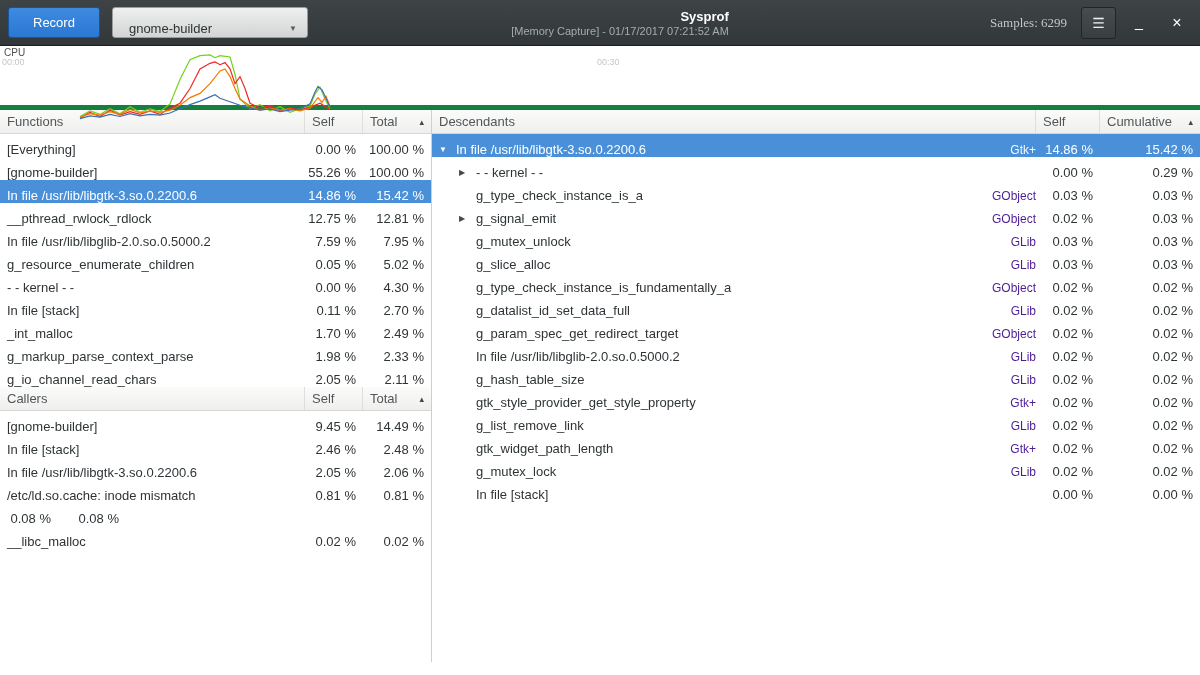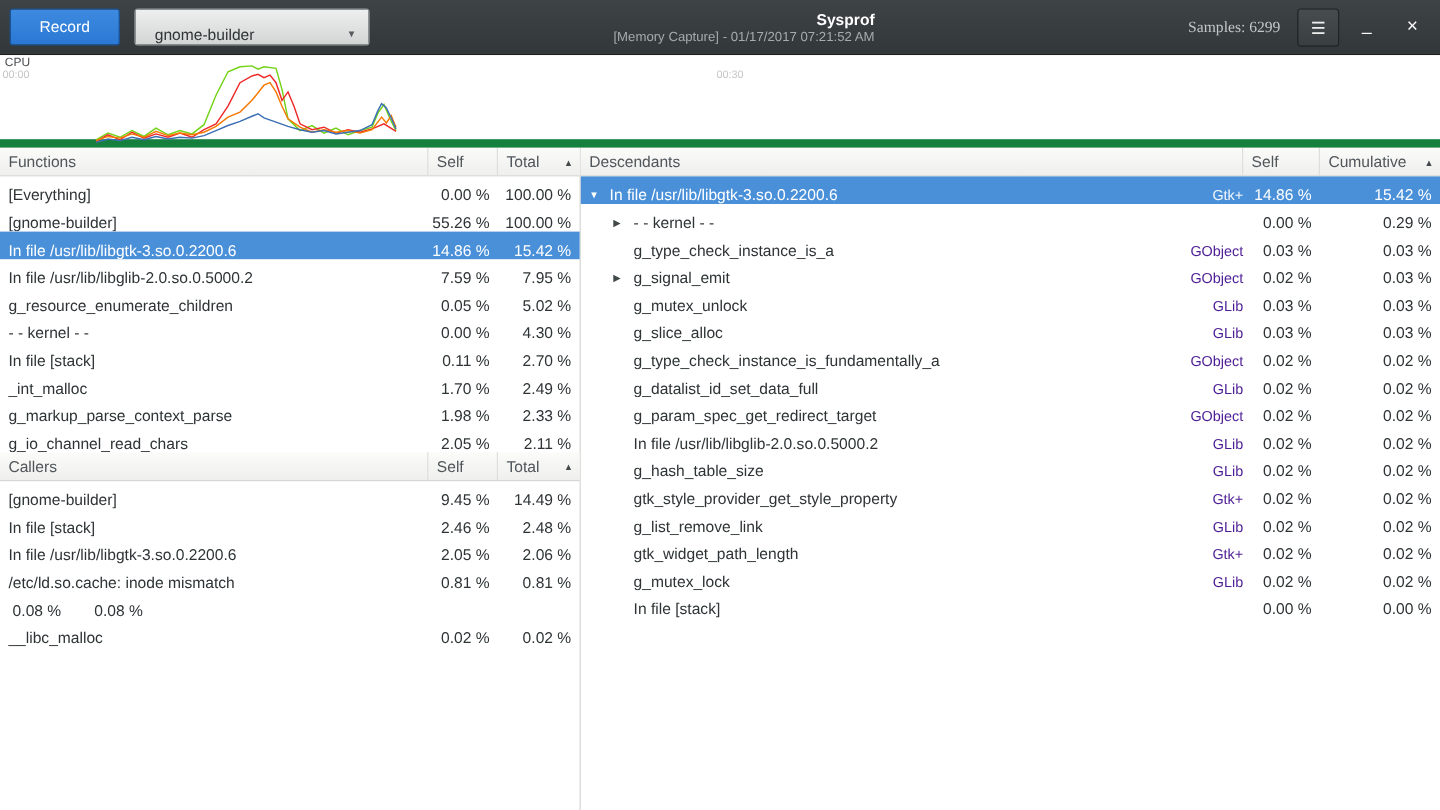--- a/index.html
+++ b/index.html
@@ -21,29 +21,29 @@
   .subtitle { color:#a6abad; font-size:11px; margin-top:1px; }
   .tb-right { margin-left:auto; display:flex; align-items:center; }
   .samples { color:#c3c7c9; font-size:13px; margin-right:14px;font-family:Liberation Serif, serif; }
   .menu-btn { width:35px; height:32px; background:linear-gradient(#474c4f,#393e41); border:1px solid #212529;
               border-radius:3px; color:#eceeee; font-size:14px; cursor:pointer; }
   .win-btn { width:30px; height:30px; background:transparent; border:none; color:#fff; font-size:16px;
              cursor:pointer; margin-left:8px; }
   .win-btn.min { font-size:15px; padding-top:10px; }
 
   
-  .cpu-area { position:relative; height:77px; border-bottom:7px solid #15803d; background:#fff; }
+  .cpu-area { position:relative; height:64px; border-bottom:5px solid #15803d; background:#fff; }
   .cpu-area svg { position:absolute; left:0; top:0; }
   .cpu-label { position:absolute; left:4px; top:1px; font-size:10px; color:#4a4f52; }
   .time-label { position:absolute; top:11px; font-size:9px; color:#c6c6c4; }
   .t0 { left:2px; } .t30 { left:597px; }
 
   
   .panes { display:flex; height:552px; }
-  .left-pane { width:484px; border-right:1px solid #cfcfcd; display:flex; flex-direction:column; background:#fff; }
+  .left-pane { width:432px; border-right:1px solid #cfcfcd; display:flex; flex-direction:column; background:#fff; }
   .right-pane { flex:1; display:flex; flex-direction:column; background:#fff; }
 
   .tree-header { display:flex; height:24px; background:linear-gradient(#fbfbfa,#efefee);
                  border-bottom:1px solid #d6d6d4; color:#50565a; flex:none; }
   .tree-header > div { display:flex; align-items:center; padding:0 7px; border-right:1px solid #dededc; overflow:hidden; }
   .tree-header > div:last-child { border-right:none; }
   .h-name { flex:1; }
   .h-self { width:58px; flex:none; }
   .h-total { width:68px; flex:none; }
   .h-dself { width:64px; flex:none; }
@@ -125,20 +125,25 @@
               <div class="name">[gnome-builder]</div>
               <div class="self">55.26 %</div>
               <div class="total">100.00 %</div>
             </div>
             <div class="row selected">
               <div class="name">In file /usr/lib/libgtk-3.so.0.2200.6</div>
               <div class="self">14.86 %</div>
               <div class="total">15.42 %</div>
             </div>
             <div class="row">
+              <div class="name">__pthread_rwlock_rdlock</div>
+              <div class="self">12.75 %</div>
+              <div class="total">12.81 %</div>
+            </div>
+            <div class="row">
               <div class="name">In file /usr/lib/libglib-2.0.so.0.5000.2</div>
               <div class="self">7.59 %</div>
               <div class="total">7.95 %</div>
             </div>
             <div class="row">
               <div class="name">g_resource_enumerate_children</div>
               <div class="self">0.05 %</div>
               <div class="total">5.02 %</div>
             </div>
             <div class="row">

